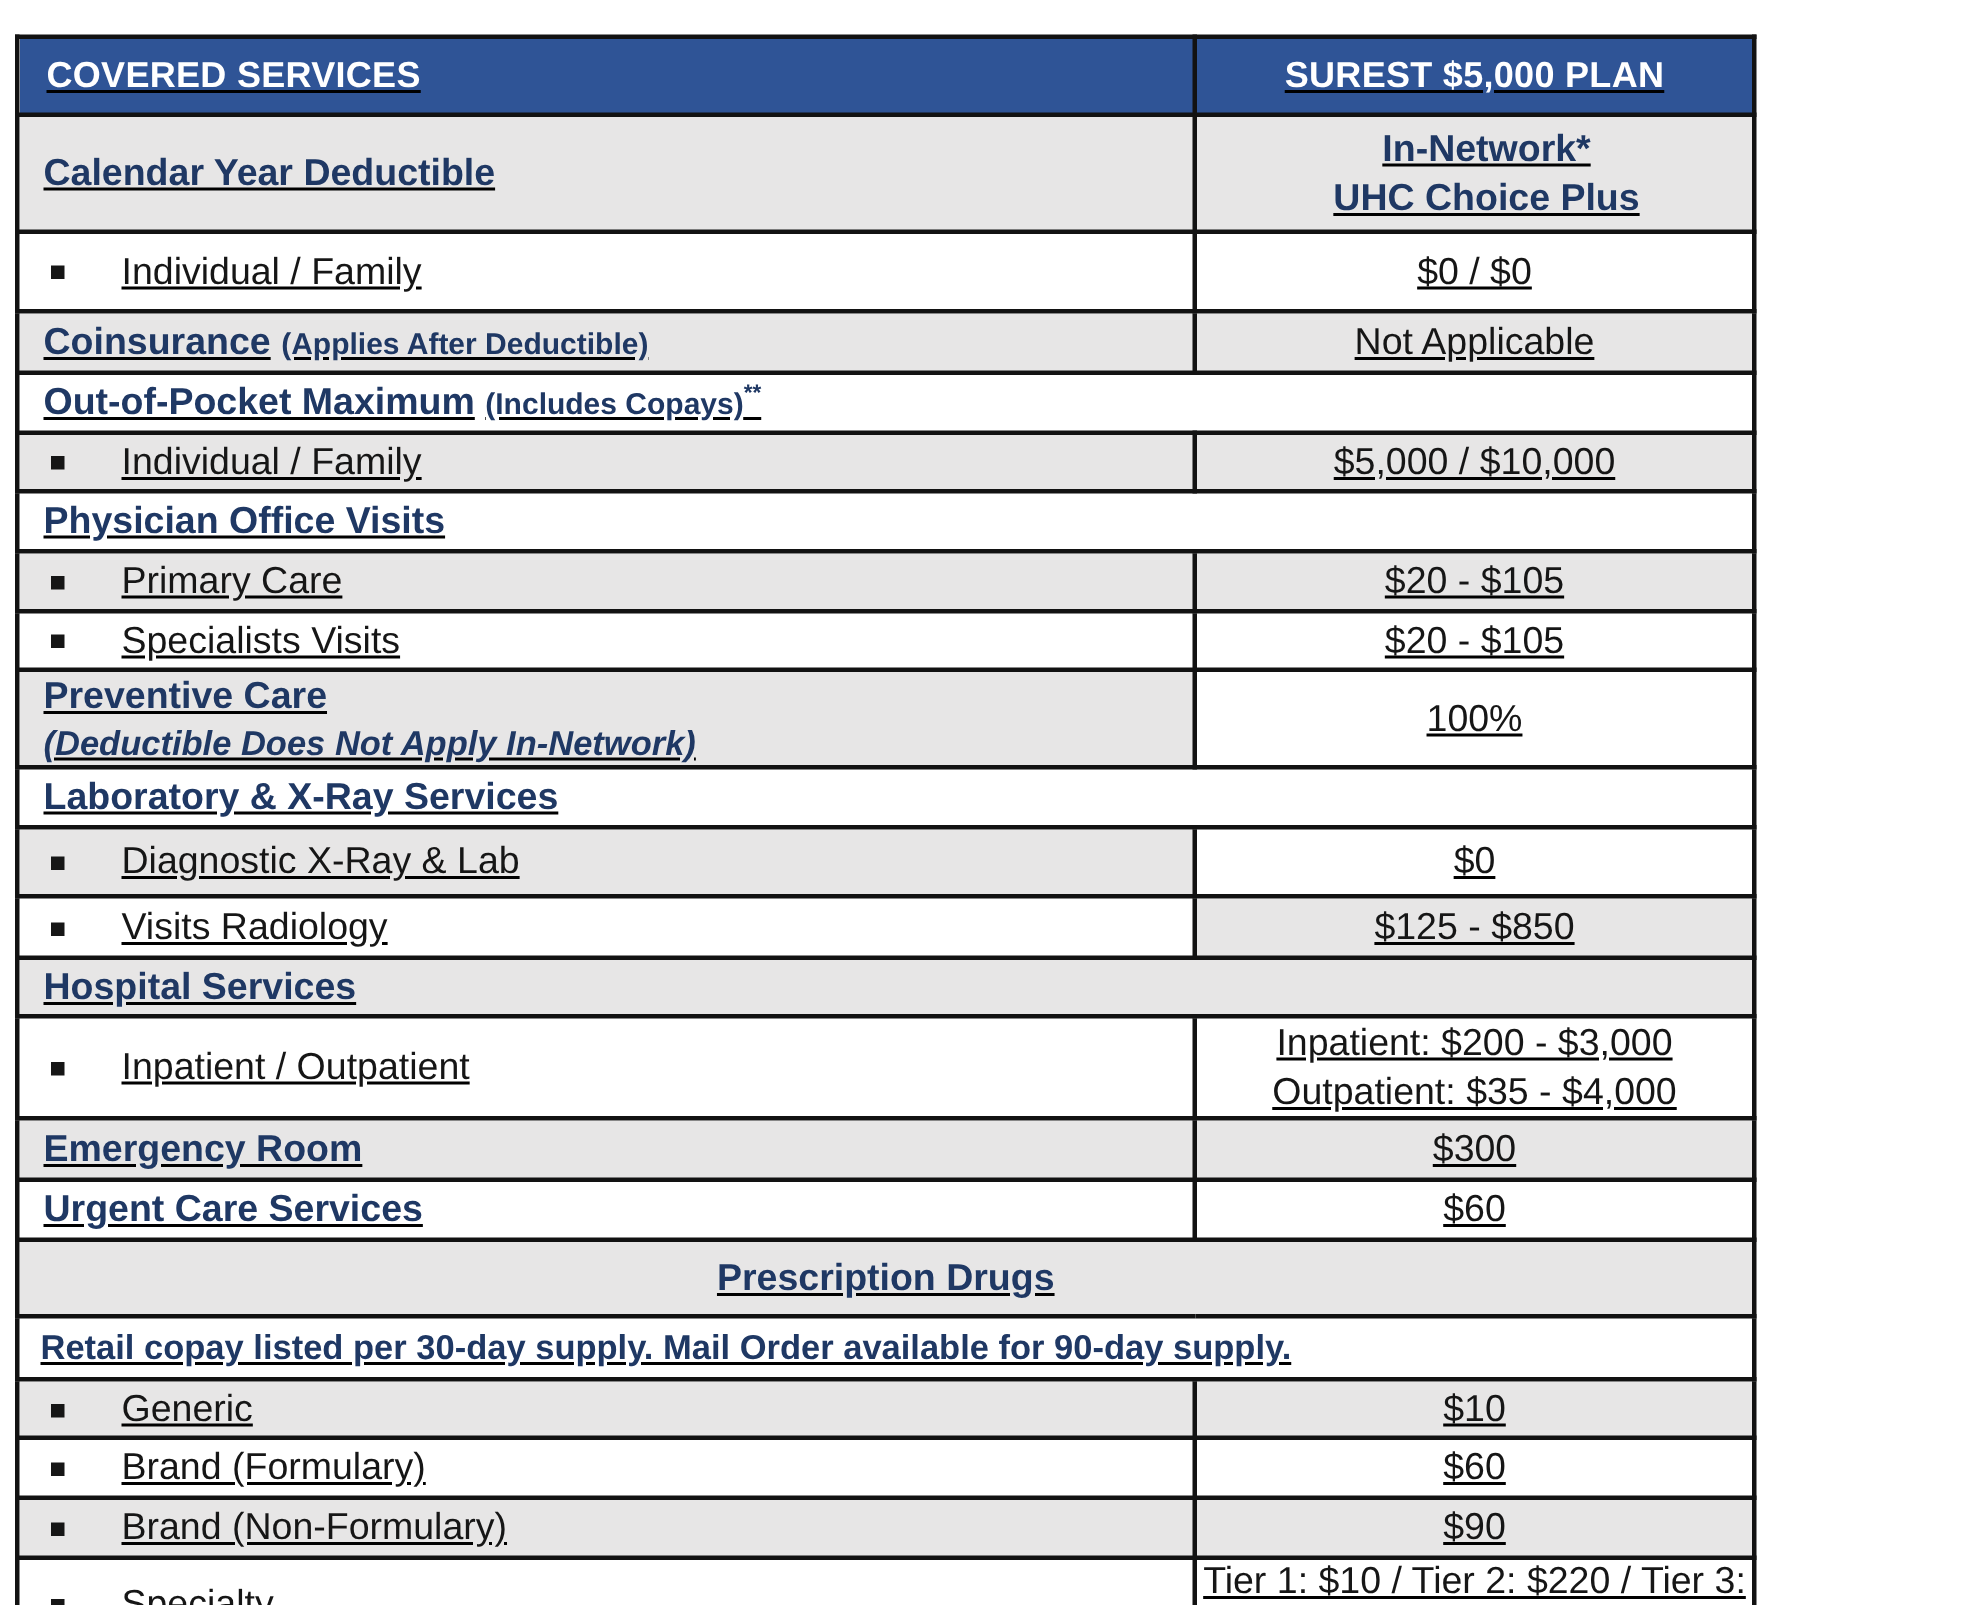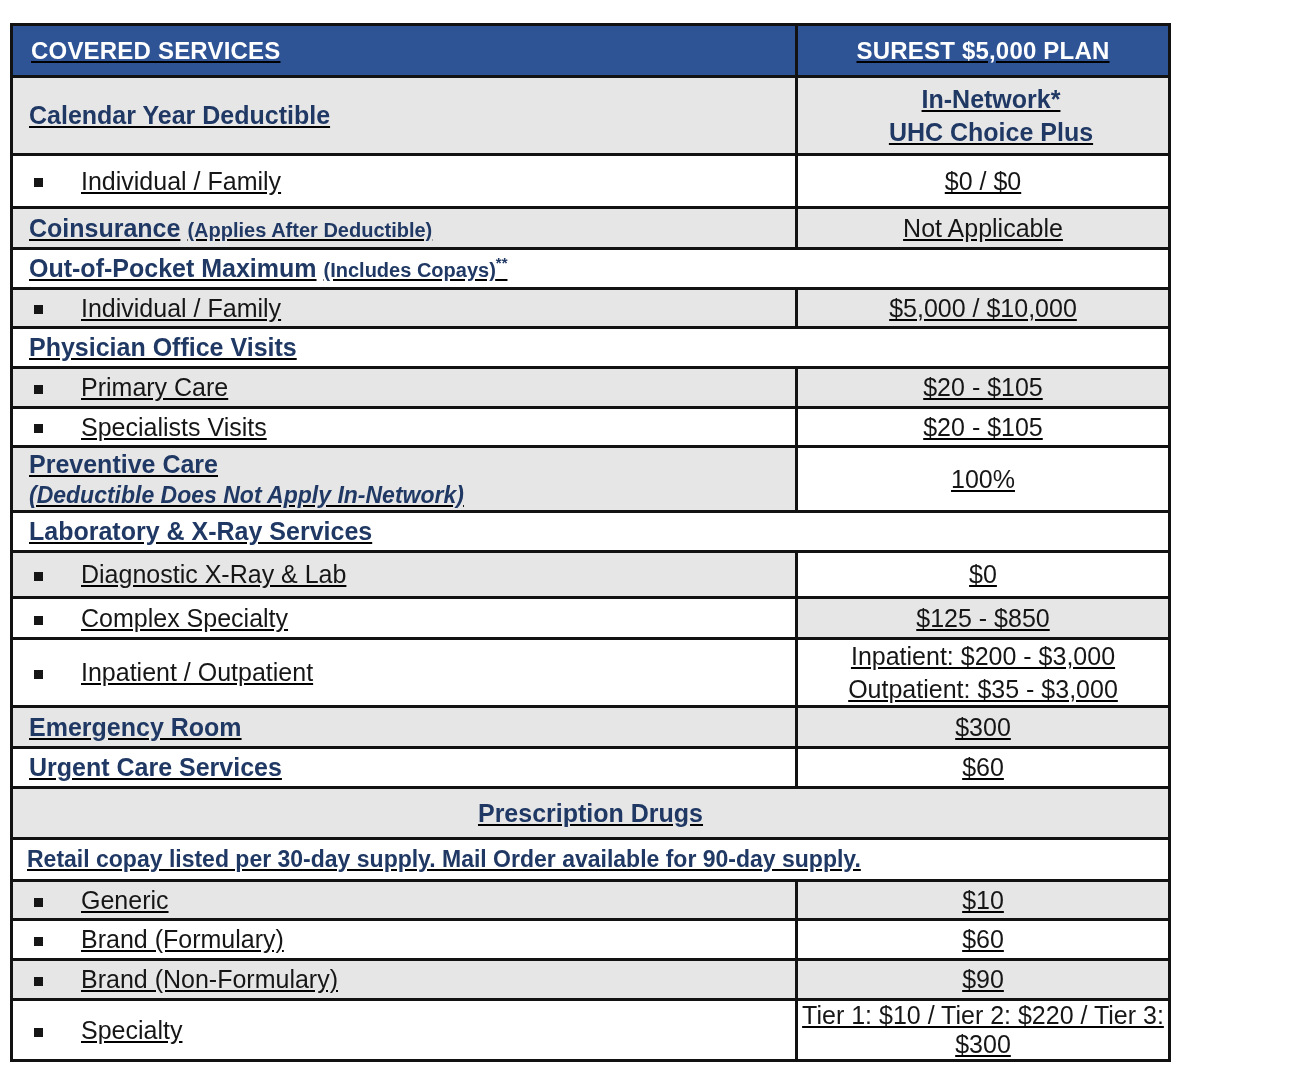--- a/index.html
+++ b/index.html
@@ -108,28 +108,31 @@
         <td class="bg-white align-center style-value"><span>100%</span></td>
       </tr>
       <tr style="height: 40px;">
         <td colspan="2" class="bg-white align-left style-section"><span>Laboratory &amp; X-Ray Services</span></td>
       </tr>
       <tr style="height: 46px;">
         <td class="bg-gray align-left style-item"><span class="bullet"></span><span>Diagnostic X-Ray &amp; Lab</span></td>
         <td class="bg-white align-center style-value"><span>$0</span></td>
       </tr>
       <tr style="height: 41px;">
-        <td class="bg-white align-left style-item"><span class="bullet"></span><span>Complex Specialty</span></td>
+        <td class="bg-white align-left style-item"><span class="bullet"></span><span>Visits Radiology</span></td>
         <td class="bg-gray align-center style-value"><span>$125 - $850</span></td>
+      </tr>
+      <tr style="height: 39px;">
+        <td colspan="2" class="bg-gray align-left style-section"><span>Hospital Services</span></td>
       </tr>
       <tr style="height: 64px;">
         <td class="bg-white align-left style-item"><span class="bullet"></span><span>Inpatient / Outpatient</span></td>
         <td class="bg-white align-center style-value">
           <div class="line">Inpatient: $200 - $3,000</div>
-          <div class="line">Outpatient: $35 - $3,000</div>
+          <div class="line">Outpatient: $35 - $4,000</div>
         </td>
       </tr>
       <tr style="height: 41px;">
         <td class="bg-gray align-left style-section"><span>Emergency Room</span></td>
         <td class="bg-gray align-center style-value"><span>$300</span></td>
       </tr>
       <tr style="height: 40px;">
         <td class="bg-white align-left style-section"><span>Urgent Care Services</span></td>
         <td class="bg-white align-center style-value"><span>$60</span></td>
       </tr>

